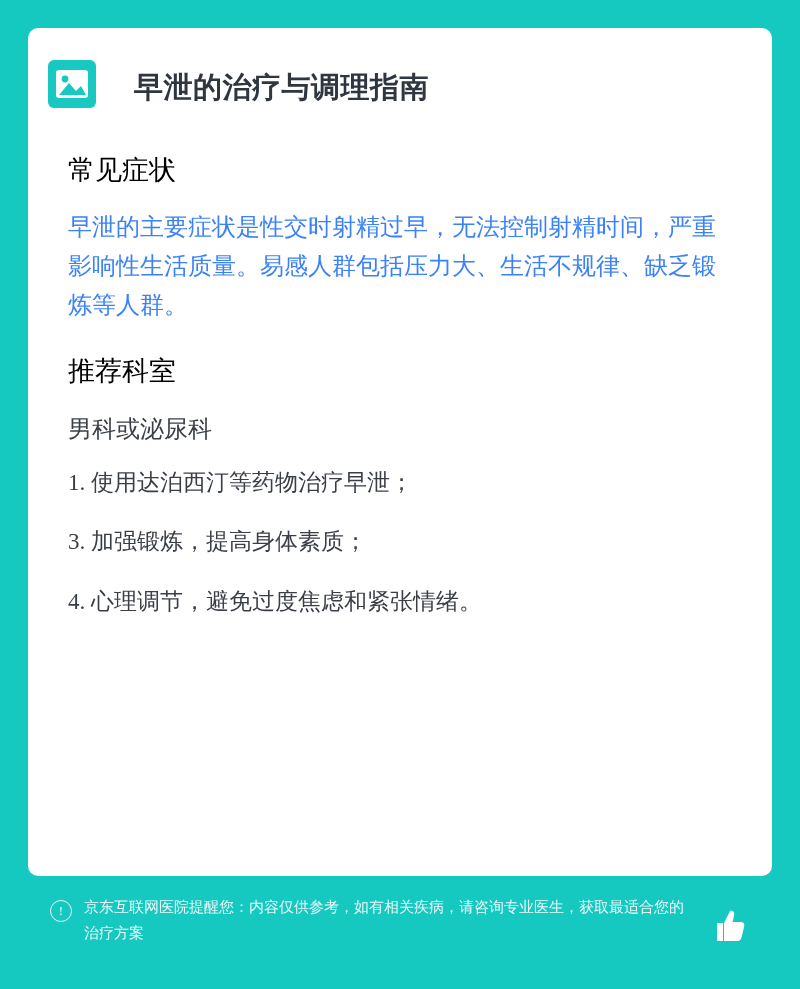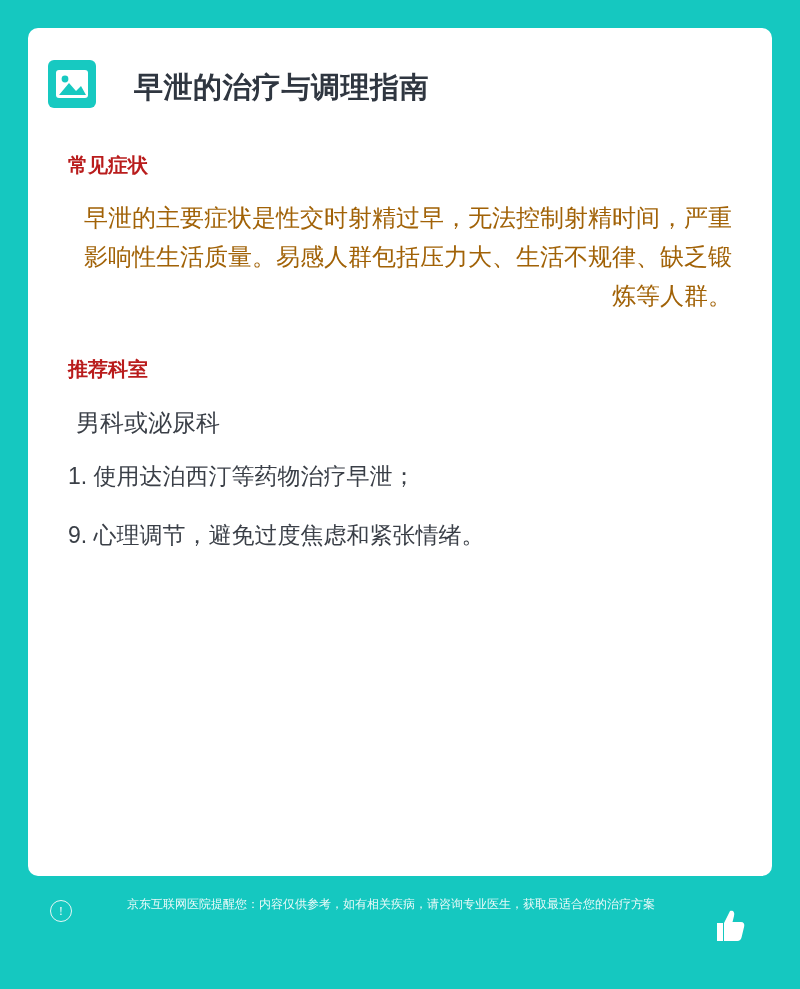--- a/index.html
+++ b/index.html
@@ -39,51 +39,51 @@
     height: 52px;
   }
   .title {
     font-size: 29px;
     font-weight: bold;
     color: #2f3640;
     margin: 6px 0 0 66px;
     letter-spacing: 0.5px;
   }
   .section-title {
-    font-size: 20px;
-    font-weight: bold;
-    color: #b91c1c;
+    font-size: 27px;
+    font-weight: normal;
+    color: #000000;
     margin: 44px 0 0 0;
   }
   .section-title.tight {
-    margin-top: 40px;
+    margin-top: 28px;
   }
   .body-text {
     font-size: 24px;
-    color: #a16207;
+    color: #3b82f6;
     line-height: 1.62;
     margin: 20px 0 0 0;
-    text-align: right;
   }
   .plain-text {
     font-size: 24px;
     color: #3a3f47;
     line-height: 1.5;
-    margin: 22px 0 0 8px;
+    margin: 22px 0 0 0;
   }
   .steps {
     margin: 18px 0 0 0;
     padding: 0;
     list-style: none;
   }
   .steps li {
     font-size: 23px;
     color: #3a3f47;
     line-height: 1.55;
     margin: 0 0 24px 0;
+    font-family: Liberation Serif, serif;
   }
   .footer {
     position: relative;
     display: flex;
     align-items: flex-start;
     padding: 18px 24px 0 22px;
     height: 113px;
     box-sizing: border-box;
   }
   .footer-icon {
@@ -95,24 +95,23 @@
     color: #eafaf9;
     font-size: 13px;
     line-height: 19px;
     text-align: center;
     margin: 6px 12px 0 0;
     font-family: "Liberation Serif", serif;
   }
   .footer-text {
     flex: 1 1 auto;
     color: #eafaf9;
-    font-size: 12px;
+    font-size: 15px;
     line-height: 1.75;
     max-width: 640px;
-    text-align: center;
   }
   .thumb {
     flex: 0 0 auto;
     width: 44px;
     height: 44px;
     margin: 10px 0 0 6px;
   }
 </style>
 </head>
 <body>
@@ -133,21 +132,22 @@
     <div class="title">早泄的治疗与调理指南</div>
 
     <div class="section-title">常见症状</div>
     <p class="body-text">早泄的主要症状是性交时射精过早，无法控制射精时间，严重影响性生活质量。易感人群包括压力大、生活不规律、缺乏锻炼等人群。</p>
 
     <div class="section-title tight">推荐科室</div>
     <p class="plain-text">男科或泌尿科</p>
 
     <ul class="steps">
       <li>1. 使用达泊西汀等药物治疗早泄；</li>
-      <li>9. 心理调节，避免过度焦虑和紧张情绪。</li>
+      <li>3. 加强锻炼，提高身体素质；</li>
+      <li>4. 心理调节，避免过度焦虑和紧张情绪。</li>
     </ul>
 
   </div>
 
   <div class="footer">
     <span class="footer-icon">!</span>
     <div class="footer-text">京东互联网医院提醒您：内容仅供参考，如有相关疾病，请咨询专业医生，获取最适合您的治疗方案</div>
     <span class="thumb">
       <svg viewBox="0 0 44 44" width="44" height="44" aria-hidden="true">
         <path d="M13 19 L19 19 L19 37 L13 37 Z" fill="#ffffff"></path>

